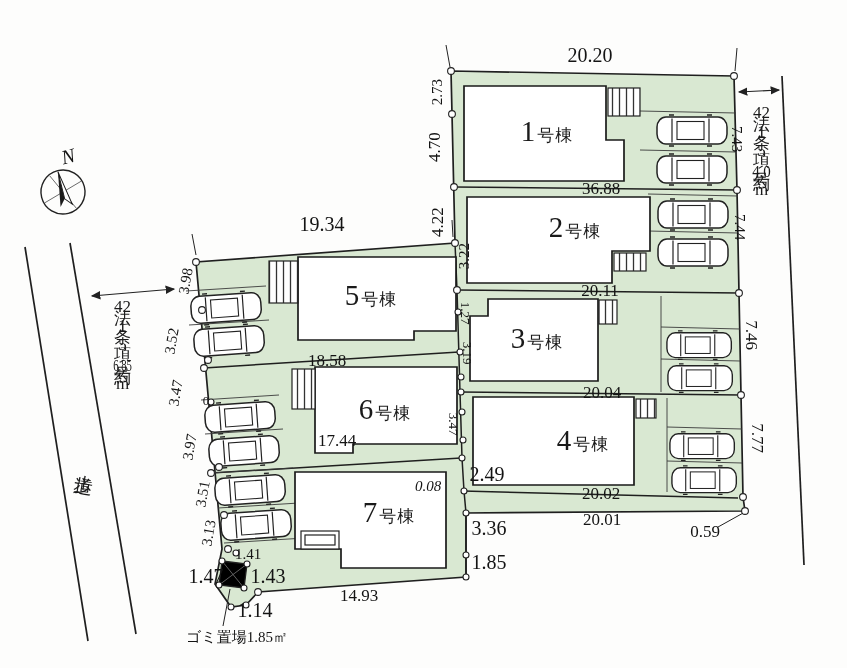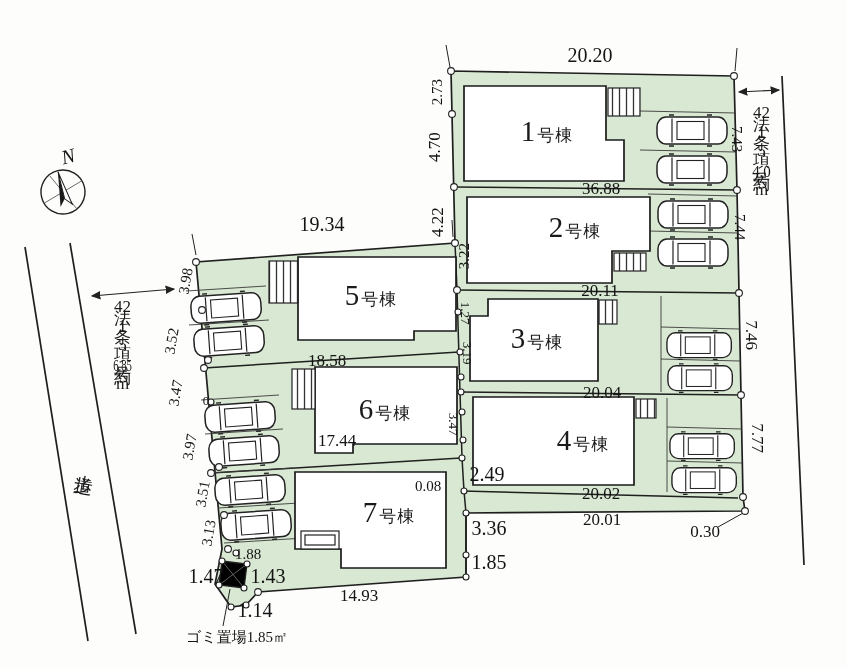--- a/index.html
+++ b/index.html
@@ -199,30 +199,30 @@
   <div class="lbl s13" style="left:453px;top:424px;transform:translate(-50%,-50%) rotate(90deg);">3.47</div>
 
   <div class="lbl s15" style="left:186px;top:281px;transform:translate(-50%,-50%) rotate(-80deg);">3.98</div>
   <div class="lbl s15" style="left:172px;top:341px;transform:translate(-50%,-50%) rotate(-80deg);">3.52</div>
   <div class="lbl s15" style="left:176px;top:393px;transform:translate(-50%,-50%) rotate(-80deg);">3.47</div>
   <div class="lbl s13" style="left:206px;top:400px;">0</div>
   <div class="lbl s15" style="left:190px;top:447px;transform:translate(-50%,-50%) rotate(-80deg);">3.97</div>
   <div class="lbl s15" style="left:203px;top:494px;transform:translate(-50%,-50%) rotate(-80deg);">3.51</div>
   <div class="lbl s15" style="left:209px;top:533px;transform:translate(-50%,-50%) rotate(-80deg);">3.13</div>
 
-  <div class="lbl s15" style="left:248px;top:554px;">1.88</div>
+  <div class="lbl s15" style="left:248px;top:554px;">1.41</div>
   <div class="lbl s16" style="left:206px;top:576px;">1.47</div>
   <div class="lbl s16" style="left:268px;top:576px;">1.43</div>
   <div class="lbl s16" style="left:255px;top:598px;margin-top:12px;">1.14</div>
 
-  <div class="lbl s15" style="left:428px;top:486px;">0.08</div>
+  <div class="lbl s15" style="left:428px;top:486px;font-style:italic;">0.08</div>
   <div class="lbl s16" style="left:487px;top:474px;">2.49</div>
   <div class="lbl s16" style="left:489px;top:528px;">3.36</div>
   <div class="lbl s16" style="left:489px;top:562px;">1.85</div>
-  <div class="lbl s17" style="left:705px;top:531px;">0.30</div>
+  <div class="lbl s17" style="left:705px;top:531px;">0.59</div>
 
   <div class="bname" style="left:547px;top:131px;">
     <span class="bnum">1</span>
       <span class="bsuf">号棟</span>
   </div>
   <div class="bname" style="left:575px;top:227px;">
     <span class="bnum">2</span>
       <span class="bsuf">号棟</span>
   </div>
   <div class="bname" style="left:537px;top:338px;">

